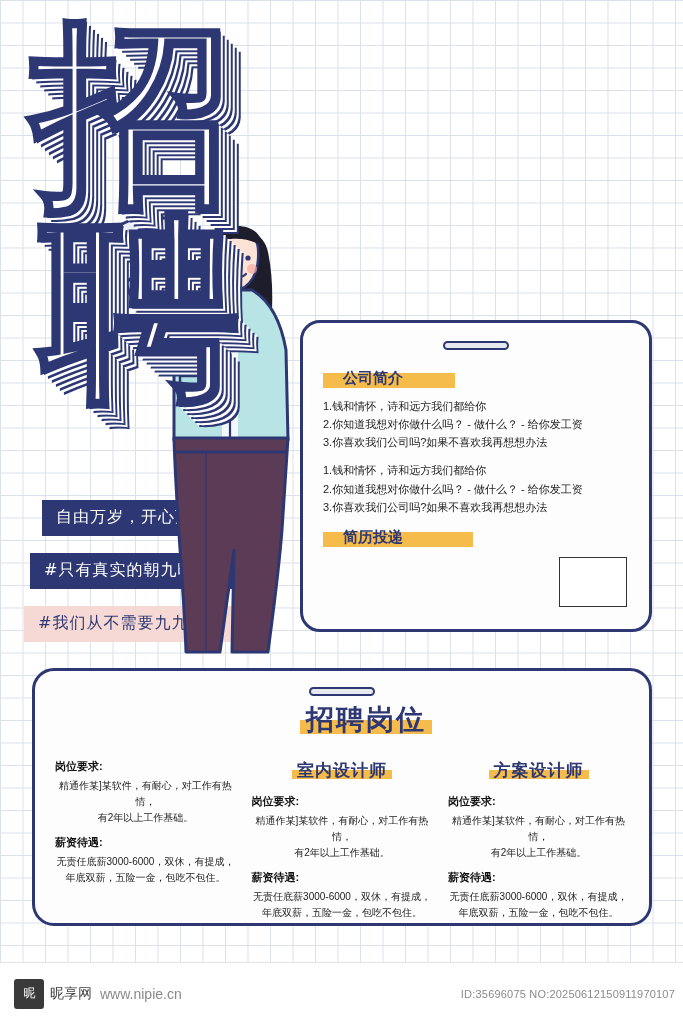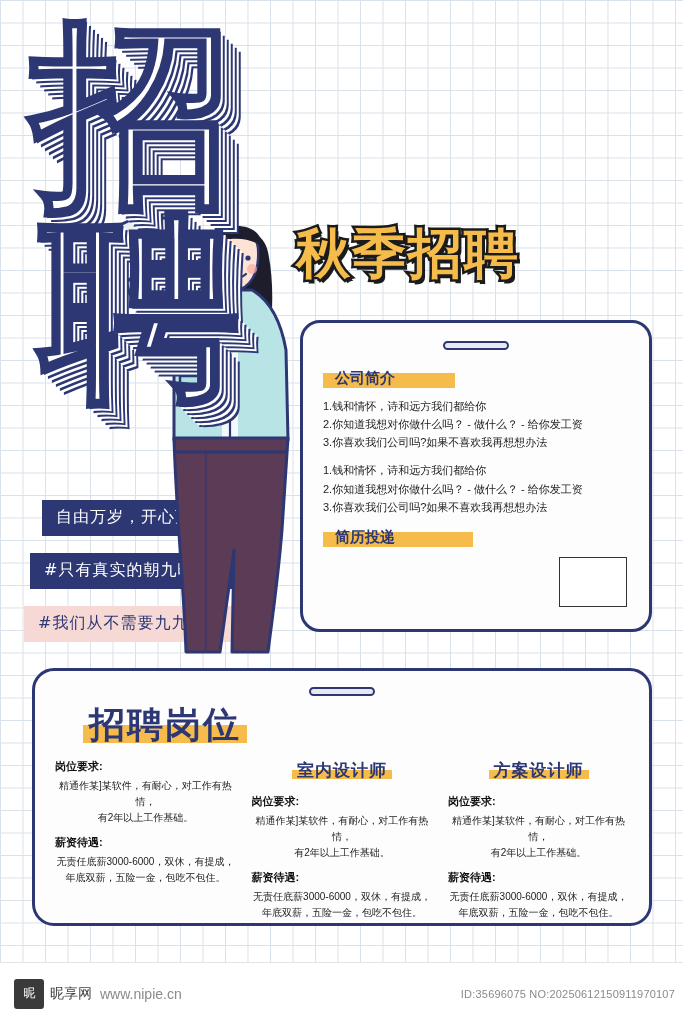--- a/index.html
+++ b/index.html
@@ -95,21 +95,21 @@
     z-index: 7;
   }
   .card-notch {
     position: absolute; left: 50%; transform: translateX(-50%);
     top: 18px; width: 66px; height: 9px;
     background: #e7e9ee; border: 2px solid #2c3773; border-radius: 5px;
   }
   .sec-head {
     position: relative; display: inline-block;
     font-size: 15px; font-weight: 700; color: #2c3773;
-    padding: 2px 12px; margin: 0 0 7px 0;
+    padding: 2px 20px; margin: 0 0 7px 0;
     font-family: "DejaVu Sans", "Liberation Sans", sans-serif;
   }
   .sec-head-wrap { position: relative; }
   .sec-bar {
     position: absolute; left: 0; top: 6px; height: 15px;
     background: #f6bc4b; z-index: 0;
   }
   .sec-head span { position: relative; z-index: 1; }
   .lines { font-size: 11px; color: #1c1c1c; line-height: 1.65; }
   .lines div { white-space: nowrap; }
@@ -125,21 +125,22 @@
     position: absolute; left: 32px; top: 668px;
     width: 620px; height: 258px;
     background: #fdfdfd;
     border: 3px solid #2c3773;
     border-radius: 22px;
     z-index: 7;
   }
   .card-bottom .card-notch { top: 16px; }
   .bottom-title {
     position: absolute; left: 0; right: 0; top: 30px;
-    font-size: 36px; font-weight: 700; color: #2c3773;
+    text-align: center;
+    font-size: 28px; font-weight: 700; color: #2c3773;
     font-family: "DejaVu Sans", "Liberation Sans", sans-serif;
     letter-spacing: 2px;
     padding-left: 48px;
   }
   .bottom-title .hl {
     background: linear-gradient(to bottom, transparent 52%, #f6bc4b 52%, #f6bc4b 94%, transparent 94%);
     padding: 0 6px;
   }
   .cols {
     position: absolute; left: 18px; right: 18px; top: 88px;
@@ -215,21 +216,20 @@
     <path d="M120 100 L120 250" stroke="#ffffff" stroke-width="16" opacity="0.85"></path>
     <path d="M120 100 L120 250" stroke="#2c3773" stroke-width="2.2"></path>
 
     <rect x="70" y="186" width="34" height="26" fill="#aee0e2" stroke="#2c3773" stroke-width="2.5"></rect>
 
     <path d="M64 248 L178 248 L172 340 C168 390, 162 430, 158 462 L122 462 L124 360 L110 462 L76 462 C74 400, 66 320, 64 248 Z" fill="#5c3b57" stroke="#2c3773" stroke-width="3" stroke-linejoin="round"></path>
     <path d="M64 262 L178 262" stroke="#2c3773" stroke-width="3"></path>
     <path d="M96 262 L96 462" stroke="#2c3773" stroke-width="2" opacity="0.55"></path>
   </svg>
 
-  <div class="headline2">秋季招聘</div>
 
   <div class="tag tag1">自由万岁，开心万岁</div>
   <div class="tag tag2">#只有真实的朝九晚六</div>
   <div class="tag tag3">#我们从不需要九九六</div>
 
   <div class="card-right">
     <div class="card-notch"></div>
     <div class="card-body">
 
       <div class="blk">

